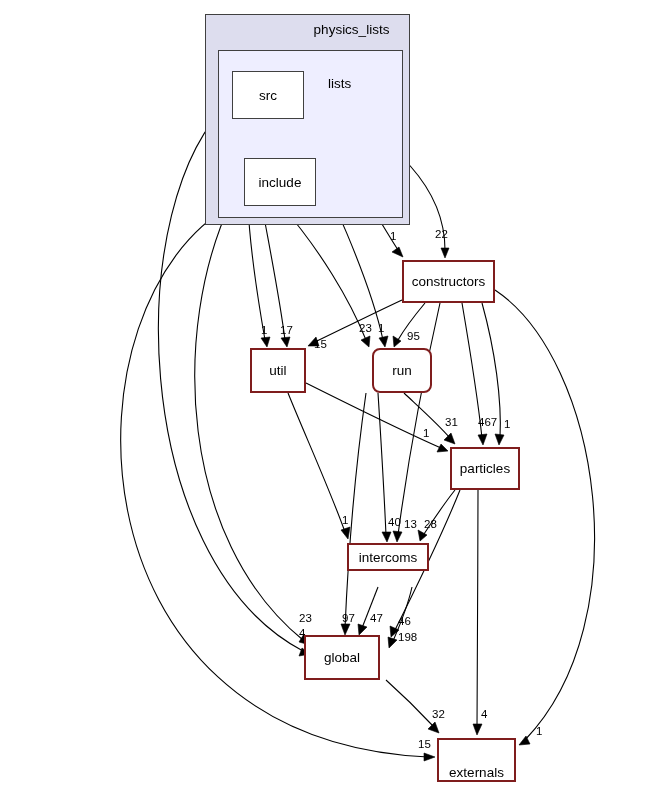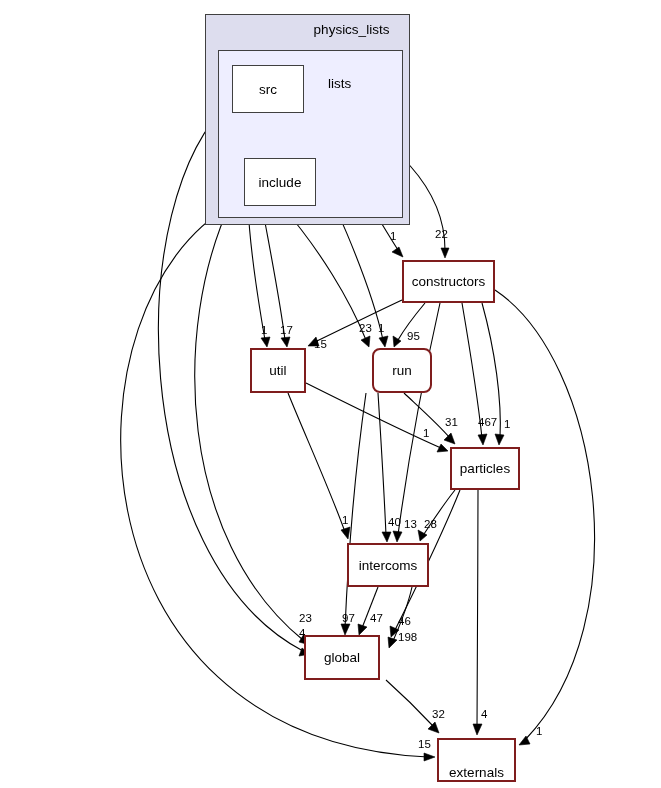--- a/index.html
+++ b/index.html
@@ -217,39 +217,39 @@
       </g>
     </svg>
 
   <div id="clusters-layer">
       <div class="cluster-box cluster-outer" style="left: 205px; top: 14px; width: 205px; height: 211px;"></div>
       <div class="cluster-title" style="left: 205px; top: 22px; width: 205px; text-align: center; padding-left: 44px;">physics_lists</div>
       <div class="cluster-box cluster-inner" style="left: 218px; top: 50px; width: 185px; height: 168px;"></div>
       <div class="cluster-title" style="left: 328px; top: 76px;">lists</div>
     </div>
   <div id="nodes-layer">
-      <div class="node node-dir" style="left: 232px; top: 65px; width: 72px; height: 48px;">
+      <div class="node node-dir" style="left: 232px; top: 71px; width: 72px; height: 48px;">
         <span>src</span>
       </div>
       <div class="node node-dir" style="left: 244px; top: 158px; width: 72px; height: 48px;">
         <span>include</span>
       </div>
       <div class="node node-ext" style="left: 402px; top: 260px; width: 93px; height: 43px;">
         <span>constructors</span>
       </div>
       <div class="node node-ext" style="left: 250px; top: 348px; width: 56px; height: 45px;">
         <span>util</span>
       </div>
       <div class="node node-ext" style="left: 372px; top: 348px; width: 60px; height: 45px; border-radius: 8px;">
         <span>run</span>
       </div>
       <div class="node node-ext" style="left: 450px; top: 447px; width: 70px; height: 43px;">
         <span>particles</span>
       </div>
-      <div class="node node-ext" style="left: 347px; top: 543px; width: 82px; height: 44px;">
+      <div class="node node-ext" style="left: 347px; top: 543px; width: 82px; height: 28px;">
         <span>intercoms</span>
       </div>
       <div class="node node-ext" style="left: 304px; top: 635px; width: 76px; height: 45px;">
         <span>global</span>
       </div>
       <div class="node node-ext" style="left: 437px; top: 738px; width: 79px; height: 44px; align-items: flex-end;">
         <span>externals</span>
       </div>
     </div>
 

